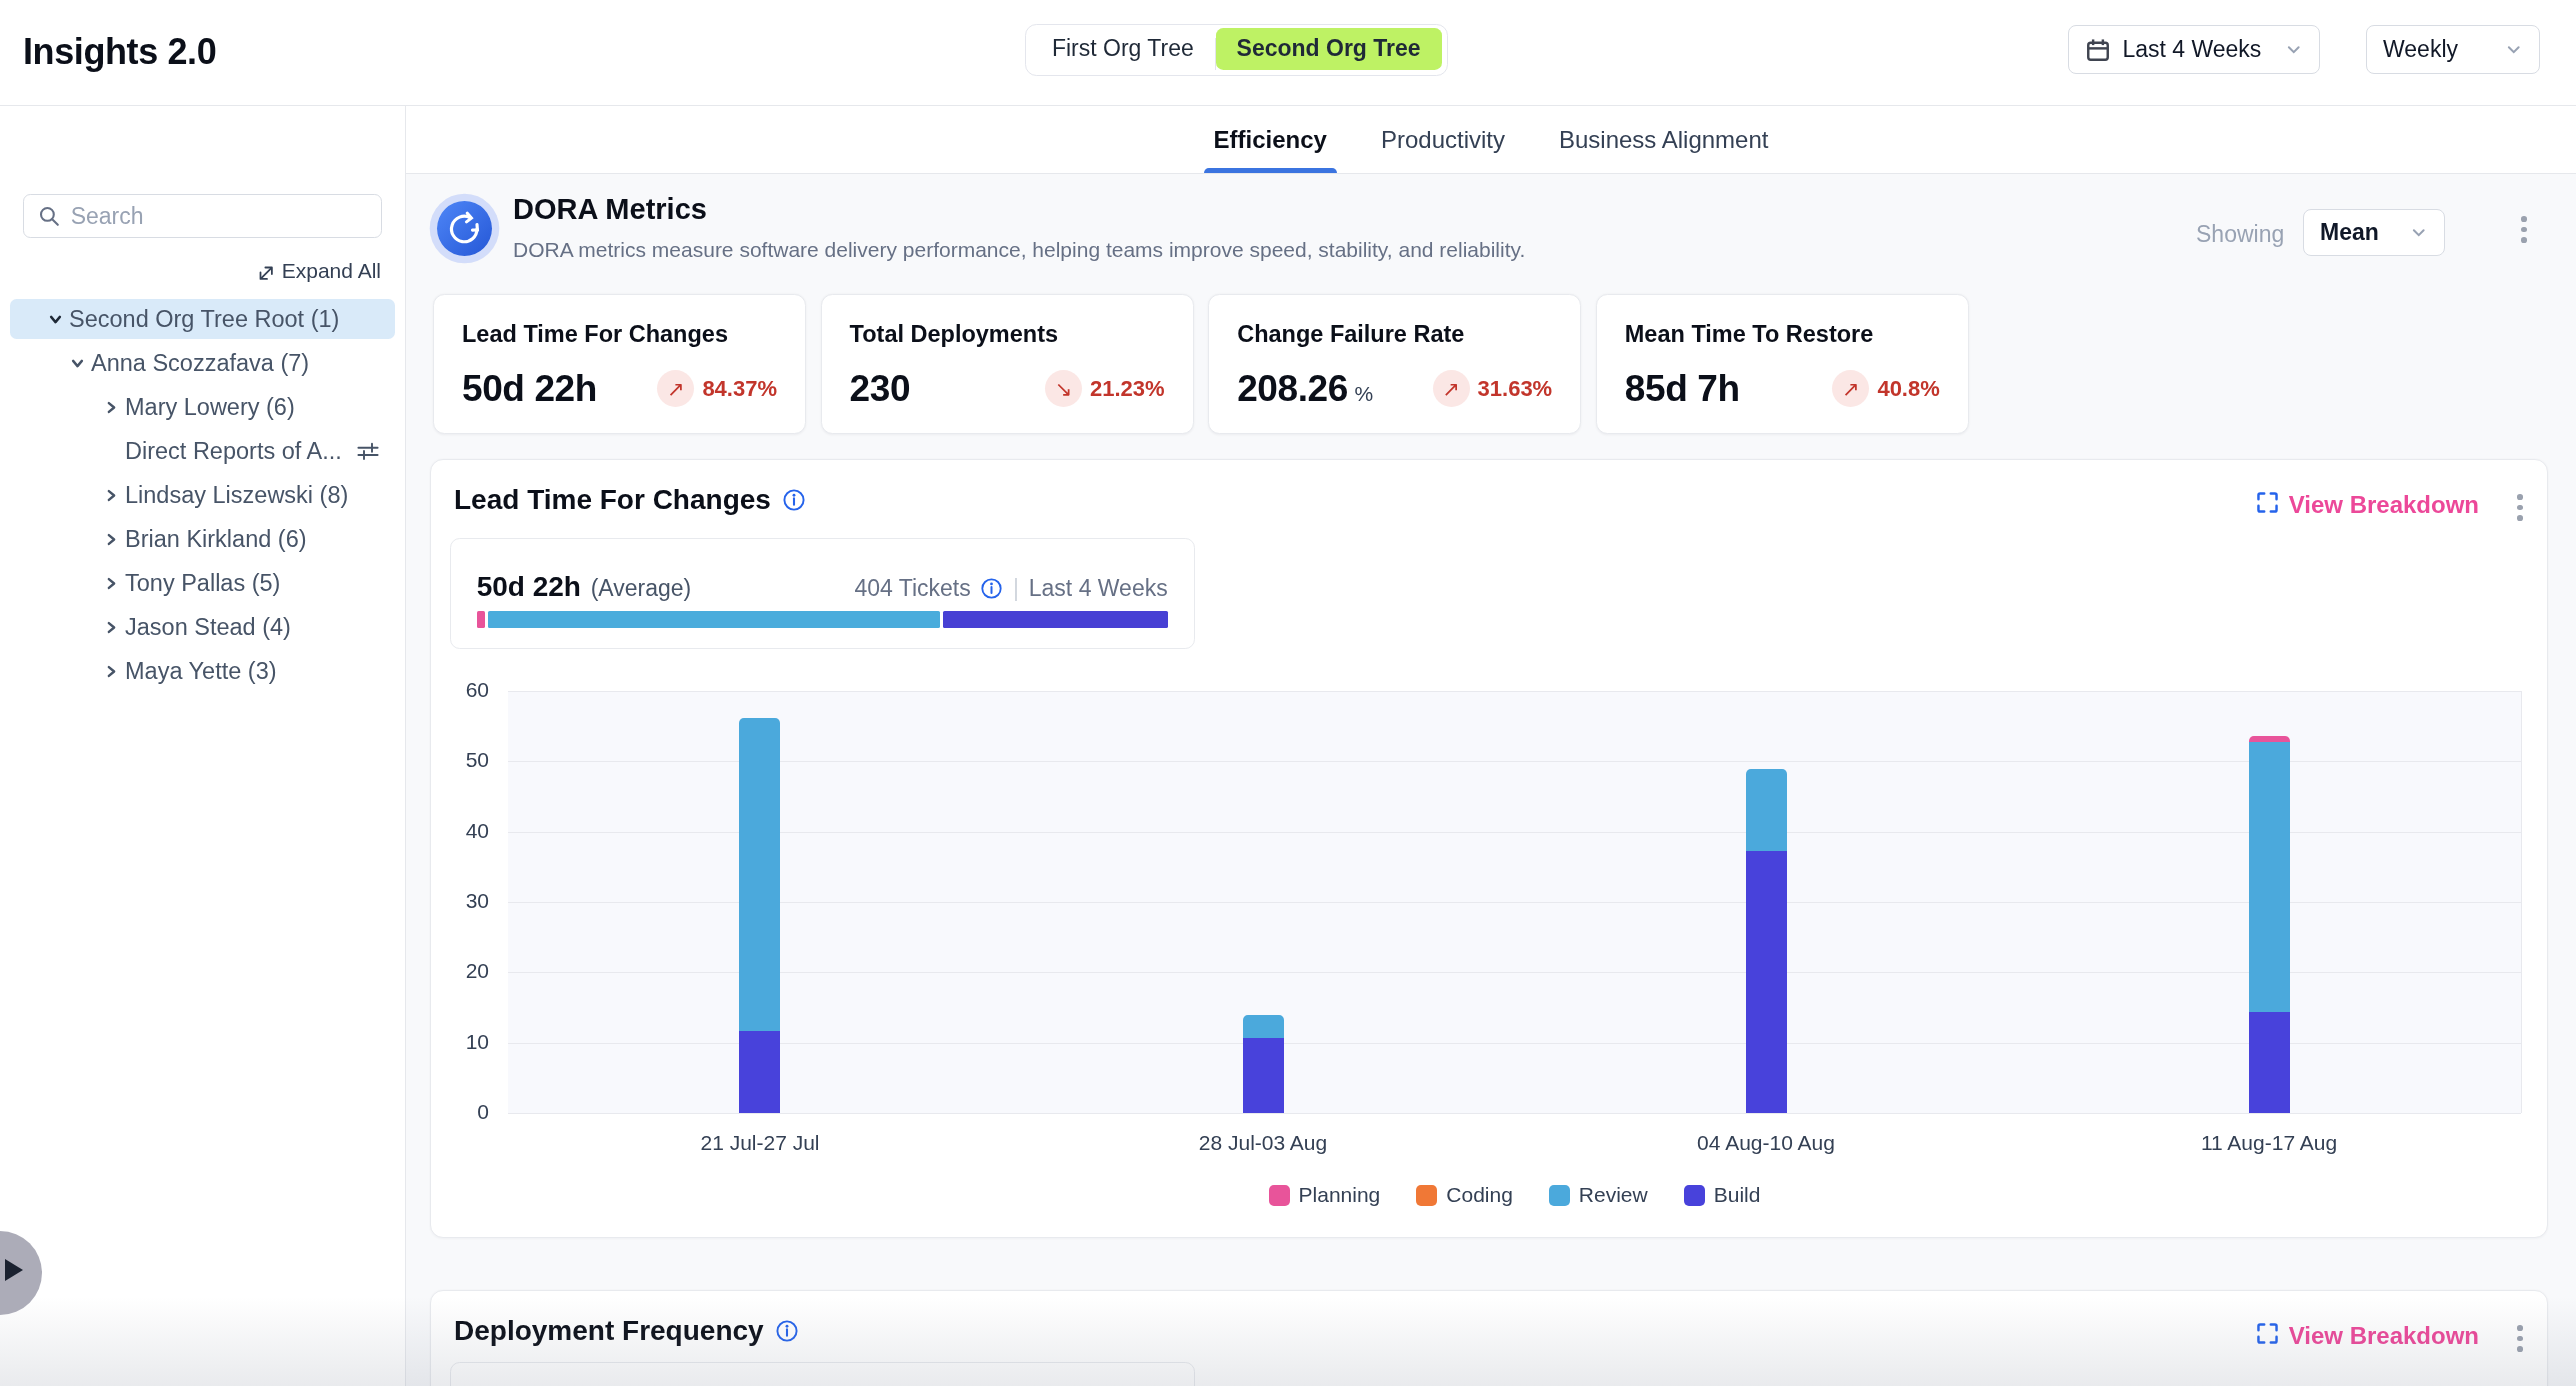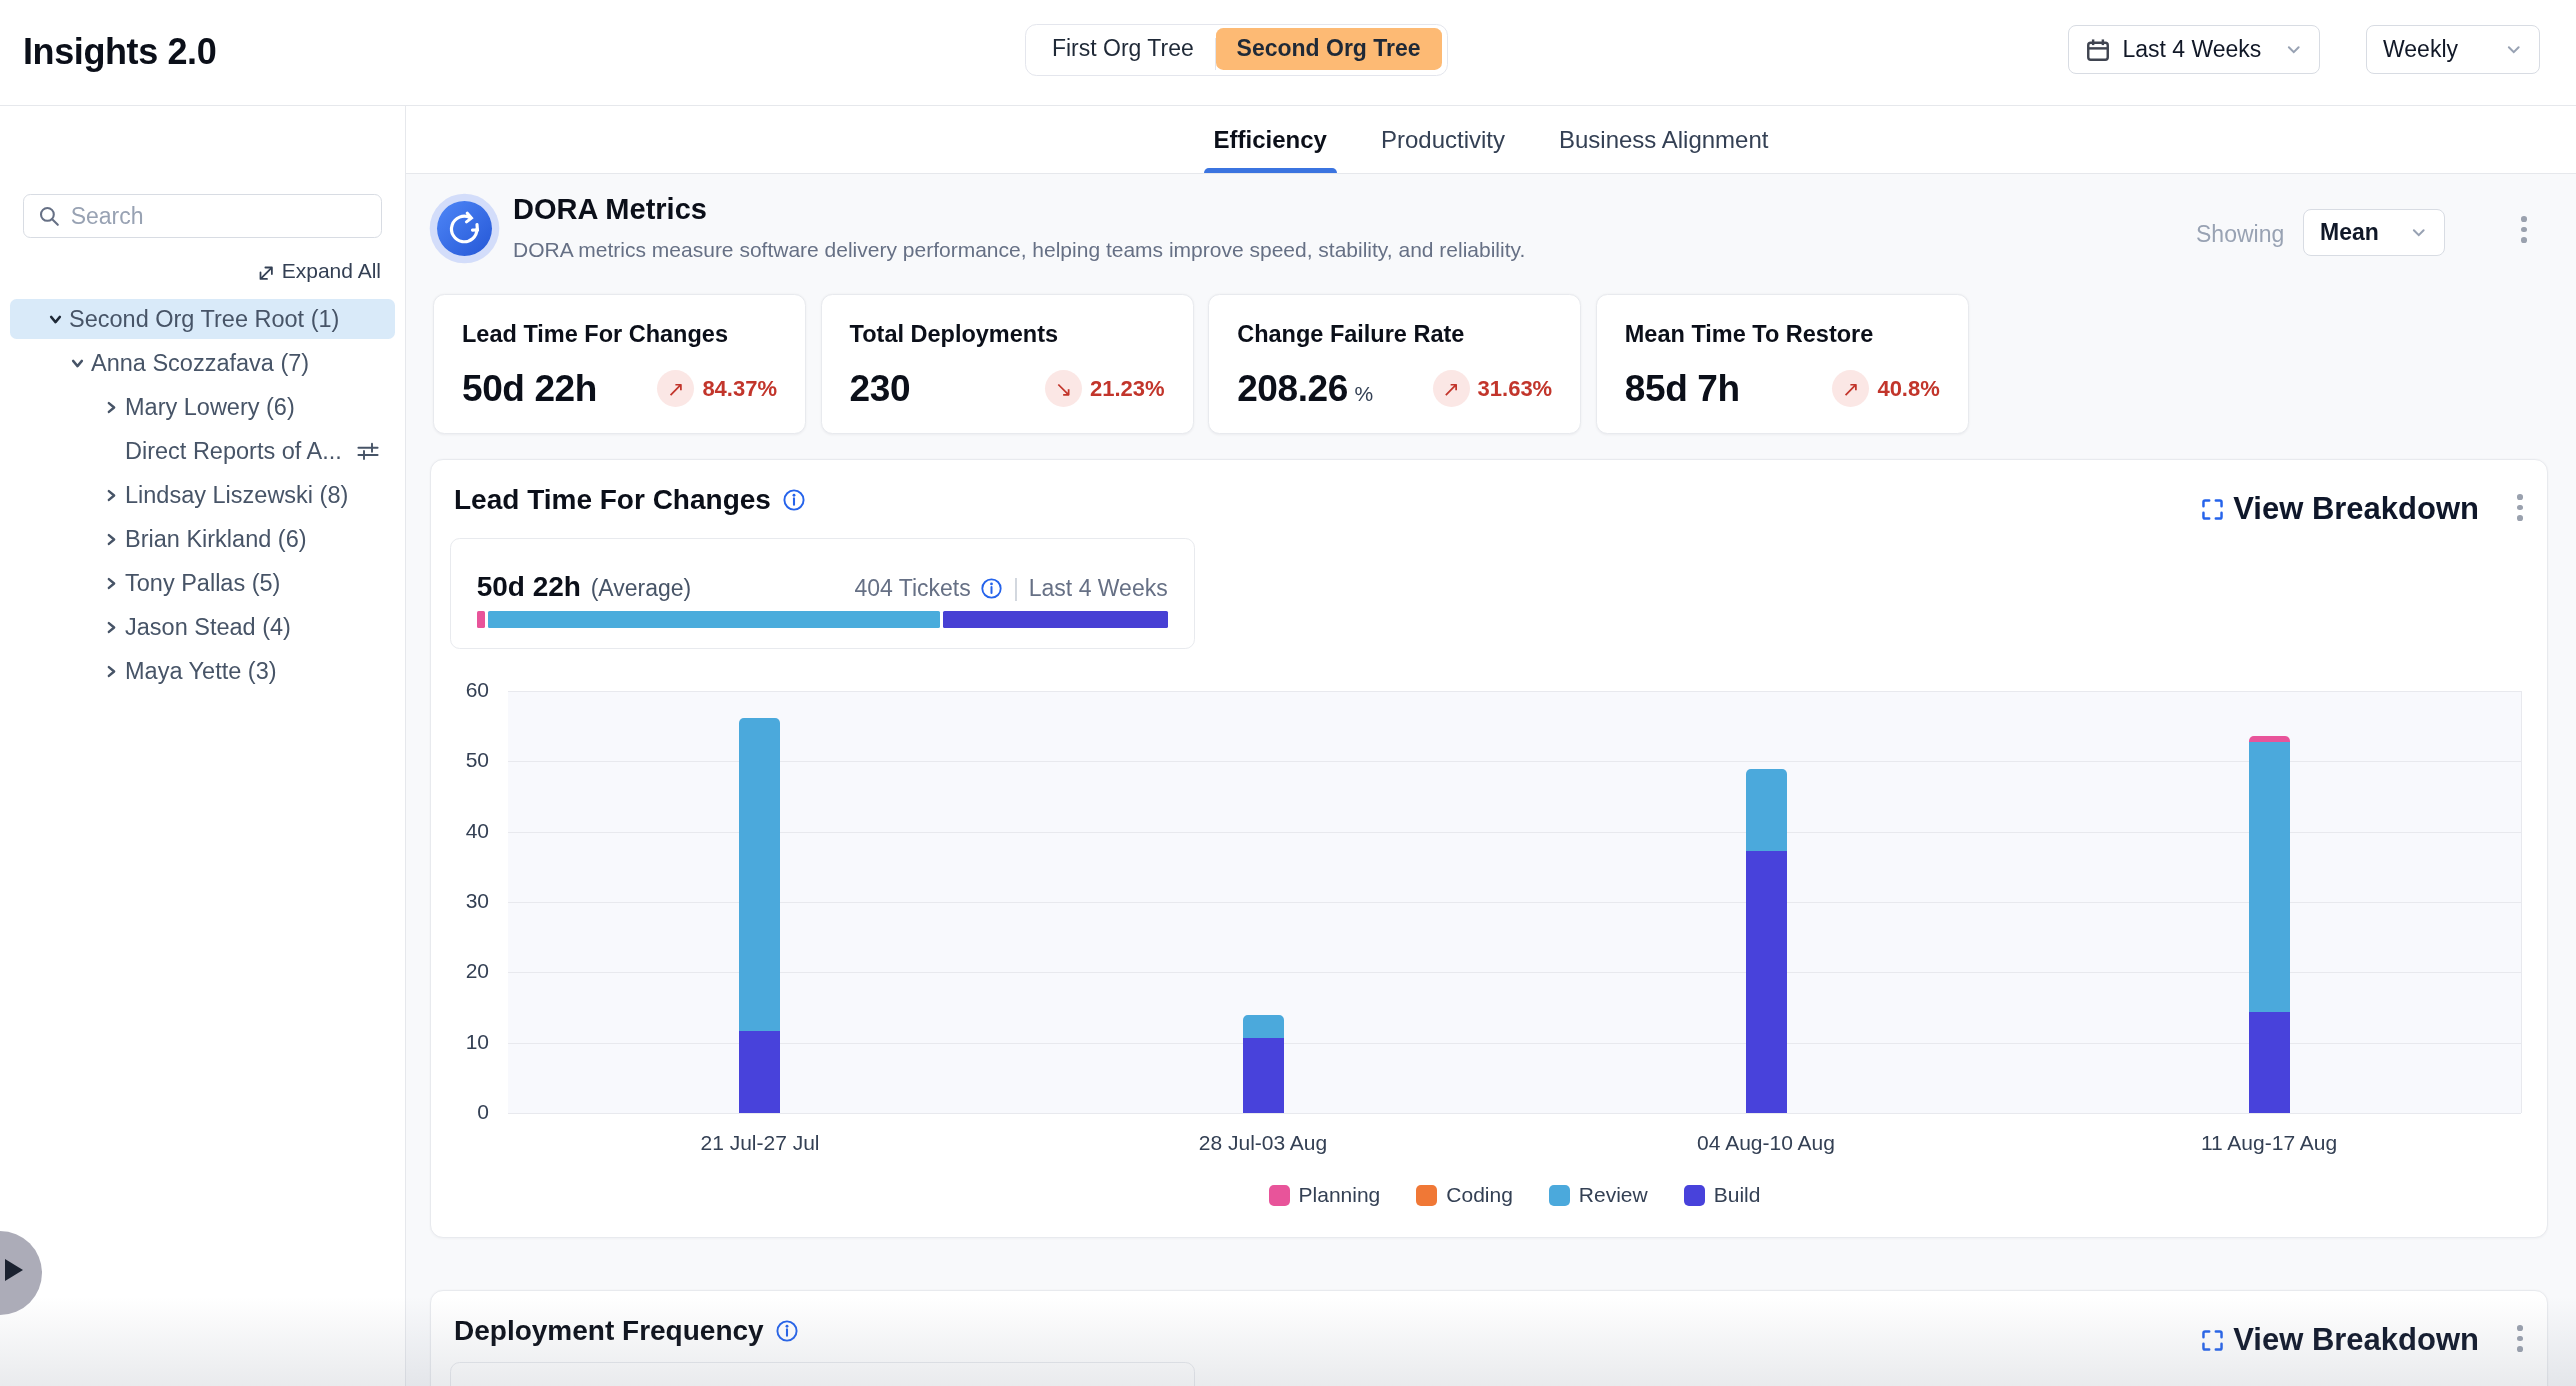--- a/index.html
+++ b/index.html
@@ -5,21 +5,21 @@
   * { margin:0; padding:0; box-sizing:border-box; }
   html,body { width:2576px; height:1386px; }
   body { font-family:"Liberation Sans","DejaVu Sans",sans-serif; background:#fff; color:#101828; overflow:hidden; }
   .page { position:relative; width:2576px; height:1386px; background:#fff; overflow:hidden; }
 
   
   .topbar { position:absolute; left:0; top:0; width:2576px; height:106px; background:#fff; border-bottom:0.8px solid #E6E8EC; z-index:5; }
   .app-title { position:absolute; left:23px; top:31px; font-size:36px; font-weight:700; letter-spacing:-0.4px; color:#0B0F19; }
   .toggle-group { position:absolute; left:1025px; top:23.5px; height:52px; display:flex; align-items:flex-end; background:#fff; border:0.8px solid #E4E6ED; border-radius:11.4px; padding:4.9px; }
   .toggle-opt { height:42px; display:flex; align-items:center; padding:0 21px; font-size:23px; color:#1F2937; border-radius:7.3px; cursor:pointer; white-space:nowrap; }
-  .toggle-opt.sel { background:#fdba74; font-weight:700; }
+  .toggle-opt.sel { background:#bef264; font-weight:700; }
   .toggle-div { width:0.8px; height:32px; background:#E2E4EA; }
   .select { position:absolute; top:25px; height:49px; background:#fff; border:0.8px solid #D8DCE3; border-radius:8px; display:flex; align-items:center; padding:0 16px; gap:11.4px; font-size:23px; color:#111827; font-weight:500; }
   .select .chev-svg { margin-left:auto; }
   .sel-range { left:2068px; width:252px; }
   .sel-gran { left:2366px; width:174px; }
   .frag { position:absolute; top:0; height:2.4px; background:#2E6BD6; }
 
   
   .sidebar { position:absolute; left:0; top:106px; width:406px; height:1281px; background:#fff; border-right:0.8px solid #E6E8EC; z-index:4; }
   .side-head { position:absolute; left:0; top:0; width:100%; height:69px; border-bottom:0.8px solid #E6E8EC; display:flex; align-items:center; padding:0 21px; gap:11.4px; }
@@ -67,21 +67,21 @@
   .stat-delta { margin-left:auto; display:flex; align-items:center; gap:8px; }
   .delta-circle { width:37px; height:37px; border-radius:50%; background:#FBE7E5; display:flex; align-items:center; justify-content:center; font-size:21px; color:#C2352B; }
   .delta-val { font-size:22px; font-weight:700; color:#C2352B; }
 
   
   .card { position:absolute; background:#fff; border:0.8px solid #E8EAEE; border-radius:13px; box-shadow:0 0.8px 2.4px rgba(16,24,40,.04); }
   .lead-card { left:430px; top:459px; width:2118px; height:779px; }
   .deploy-card { left:430px; top:1290px; width:2118px; height:325px; }
   .sec-head { position:absolute; left:23px; top:24px; display:flex; align-items:center; gap:11.4px; }
   .sec-title { font-size:28px; font-weight:700; color:#0B0F19; }
-  .breakdown { position:absolute; right:68px; top:31px; display:flex; align-items:center; gap:9.7px; color:#0f172a; font-size:31px; font-weight:700; cursor:pointer; }
+  .breakdown { position:absolute; right:68px; top:31px; display:flex; gap:9.7px; color:#ec4899; font-size:24px; font-weight:700; cursor:pointer; }
   .sec-kebab { position:absolute; right:24px; top:34px; }
 
   
   .summary { position:absolute; left:18.7px; top:78px; width:745px; height:111px; border:0.8px solid #E8EAEE; border-radius:9.7px; background:#fff; padding:19.5px 26px 0 26px; }
   .sum-row { display:flex; align-items:baseline; }
   .sum-value { font-size:28px; font-weight:800; color:#0B0F19; }
   .sum-qual { font-size:23px; color:#475467; margin-left:9.7px;margin-top:16px; }
   .sum-right { margin-left:auto; display:flex; align-items:center; gap:9.7px; font-size:23px; color:#667085; }
   .sum-pipe { color:#D0D5DD; }
   .minibar { position:absolute; left:26px; right:26px; top:72px; height:17px; display:flex; gap:3.2px; }

